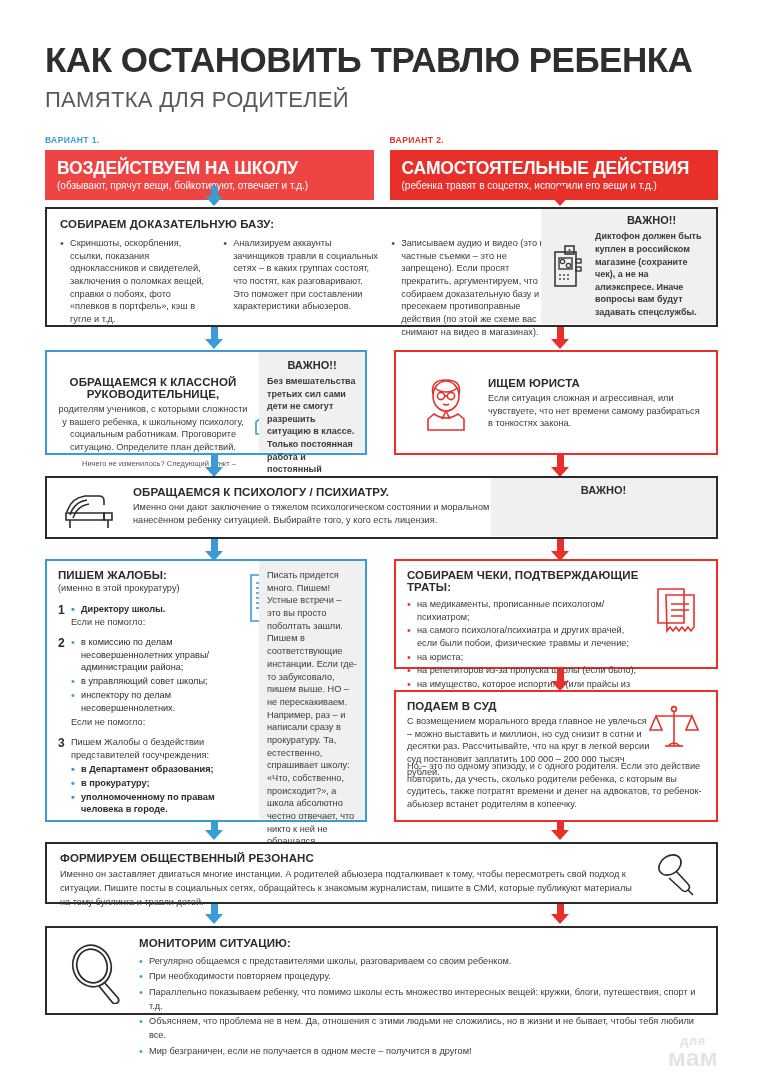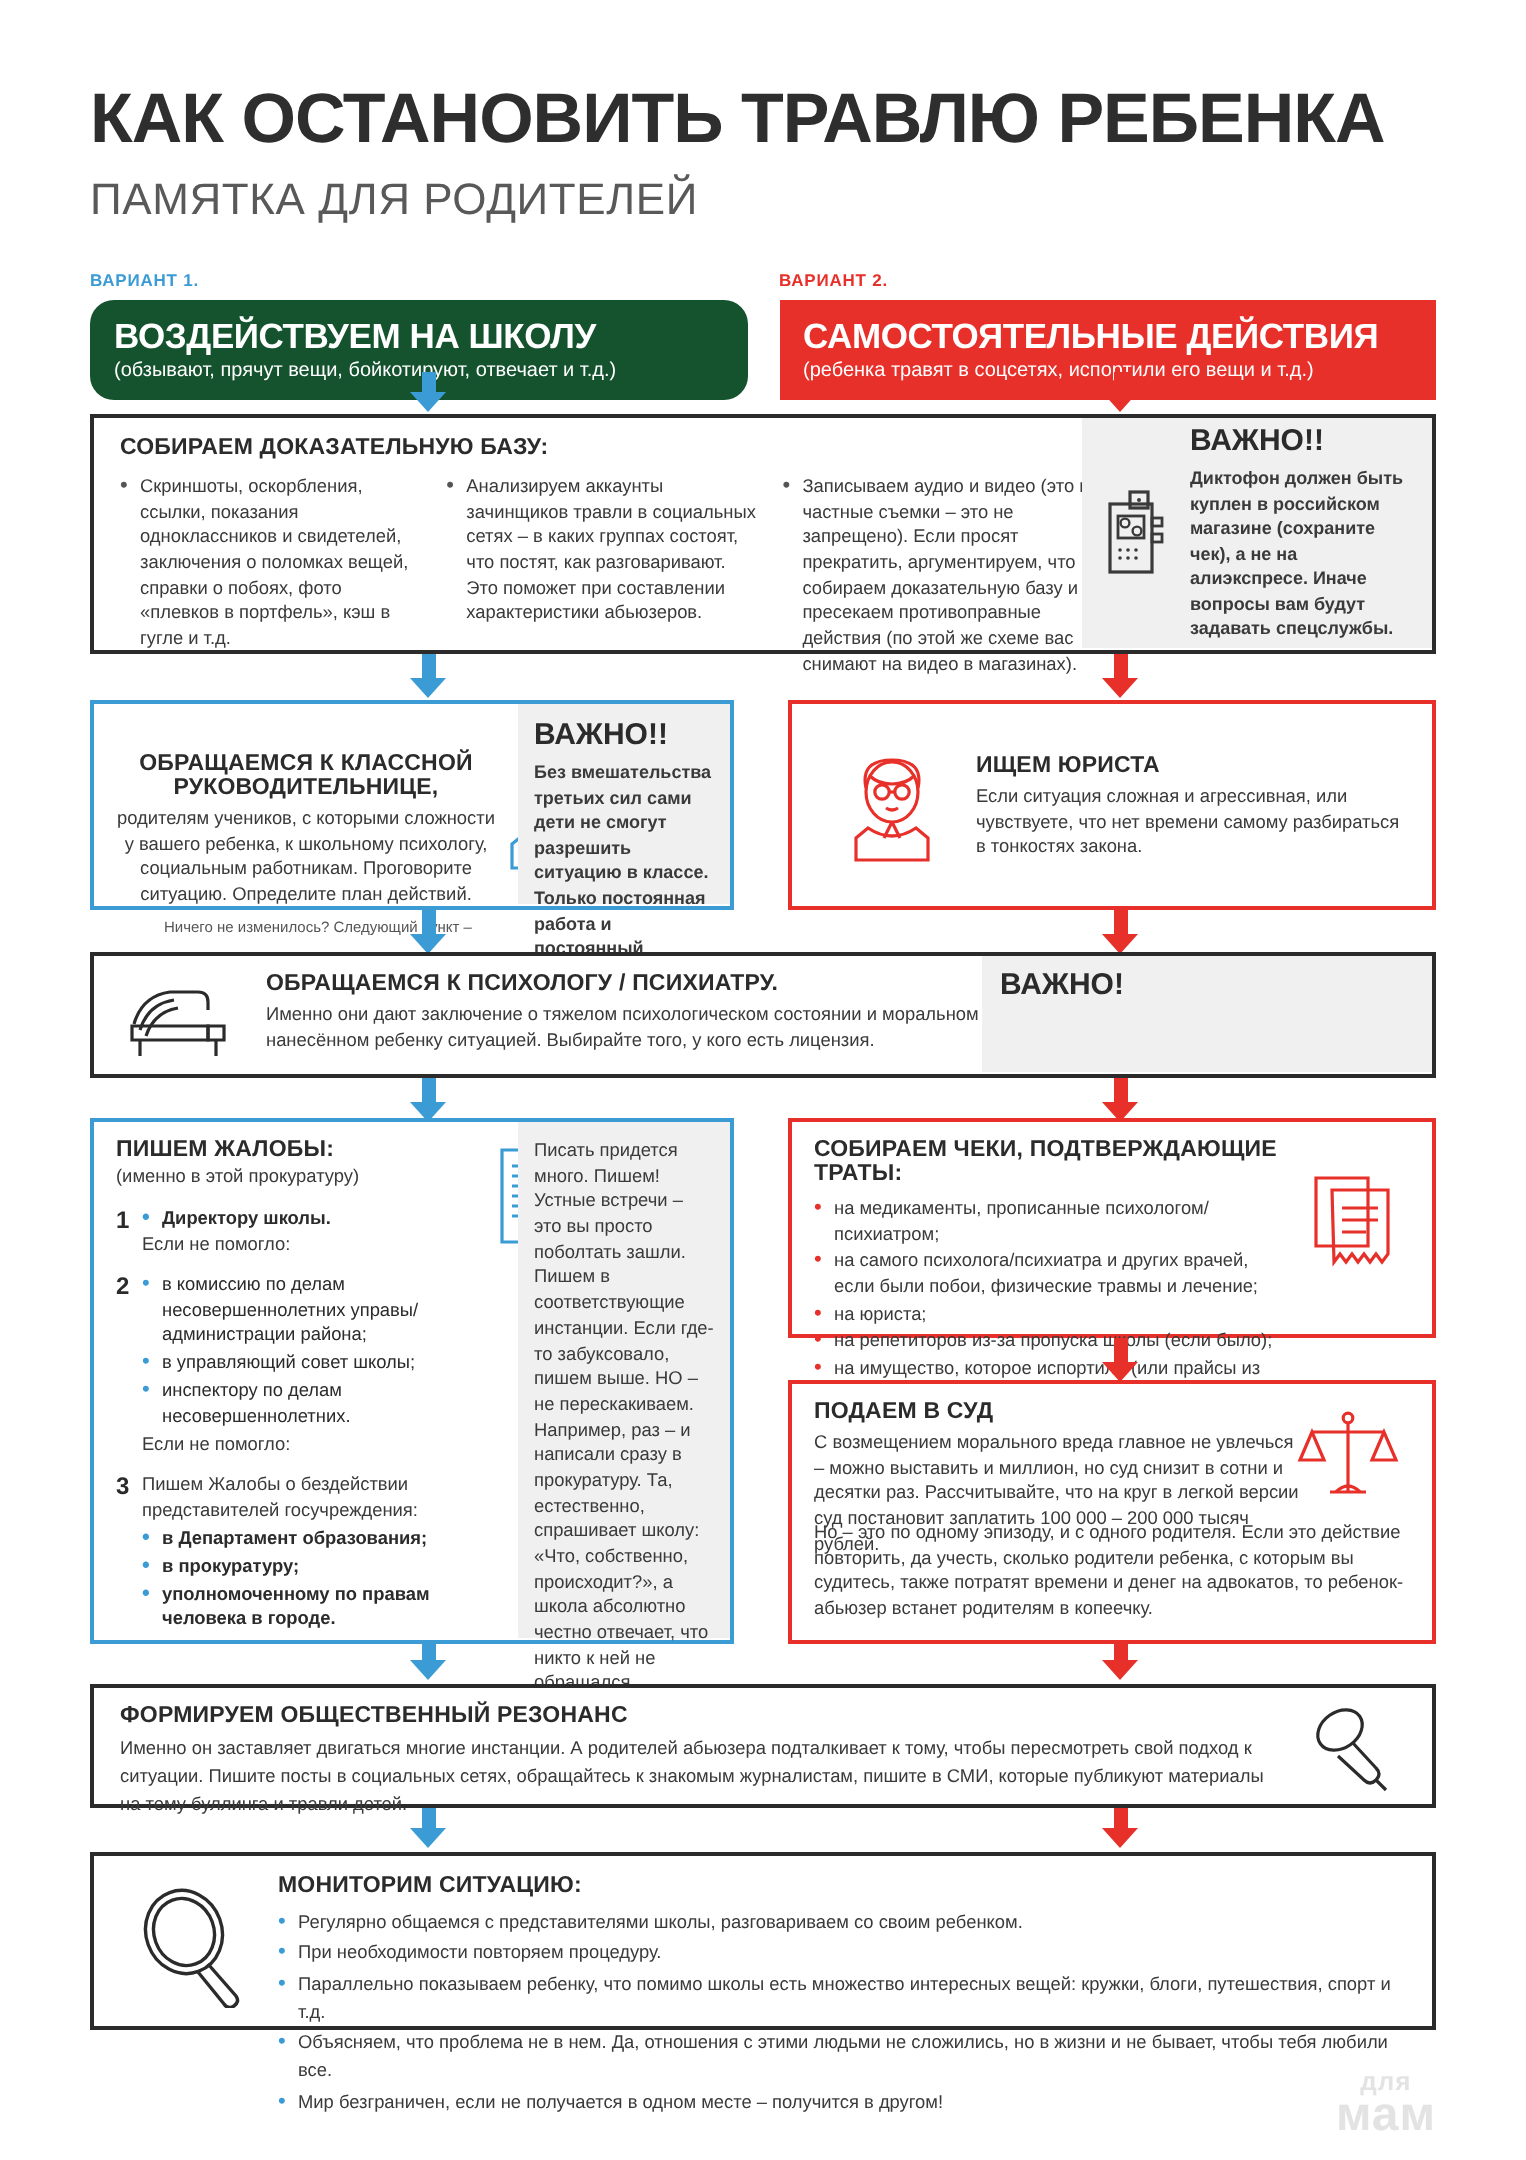--- a/index.html
+++ b/index.html
@@ -23,21 +23,21 @@
   }
   .columns { display: flex; gap: 16px; margin-top: 22px; }
   .col { width: 337px; }
   .variant-label {
     font-size: 8.5px; font-weight: bold; letter-spacing: 0.4px;
     margin-bottom: 5px; text-transform: uppercase;
   }
   .variant-blue { color: #3a9bd5; }
   .variant-red { color: #e8302a; }
   .banner { padding: 8px 12px 9px 12px; color: #fff; }
-  .banner.blue { background: #14532d; border-radius: 12px; }
+  .banner.blue { background: #ef4444; }
   .banner.red  { background: #e8302a; }
   .banner-title { font-size: 17.5px; font-weight: bold; letter-spacing: -0.2px; }
   .banner-sub { font-size: 10px; margin-top: 1px; }
   .arrow-head-blue {
     width: 0; height: 0; border-left: 9px solid transparent;
     border-right: 9px solid transparent; border-top: 10px solid #3a9bd5;
   }
   .arrow-head-red {
     width: 0; height: 0; border-left: 9px solid transparent;
     border-right: 9px solid transparent; border-top: 10px solid #e8302a;
@@ -56,21 +56,21 @@
   .bdy { font-size: 9.2px; line-height: 1.38; color: #3a3a3a; }
   ul { list-style: none; }
   li { position: relative; padding-left: 10px; margin-bottom: 1px; }
   li:before {
     content: "•"; position: absolute; left: 0; top: -1px; font-size: 11px;
   }
   li.b:before { color: #3a9bd5; }
   li.r:before { color: #e8302a; }
   li.k:before { color: #555; }
   .grey-panel { background: #f0f0f0; }
-  .imp-title { font-size: 15px; font-weight: bold; color: #2b2b2b; margin-bottom: 4px; }
+  .imp-title { font-size: 11px; font-weight: bold; color: #2b2b2b; margin-bottom: 4px; text-align: center; }
   .imp-body { font-size: 9px; line-height: 1.4; font-weight: bold; color: #3a3a3a; }
   .note-small { font-size: 7.5px; color: #555; }
 
   .icon-svg { display: block; }
 
   .watermark {
     position: absolute; right: 45px; bottom: 10px;
     text-align: center; color: #e3e3e3; line-height: 0.95;
   }
   .wm1 { font-size: 13px; font-weight: bold; letter-spacing: 0.5px; }

